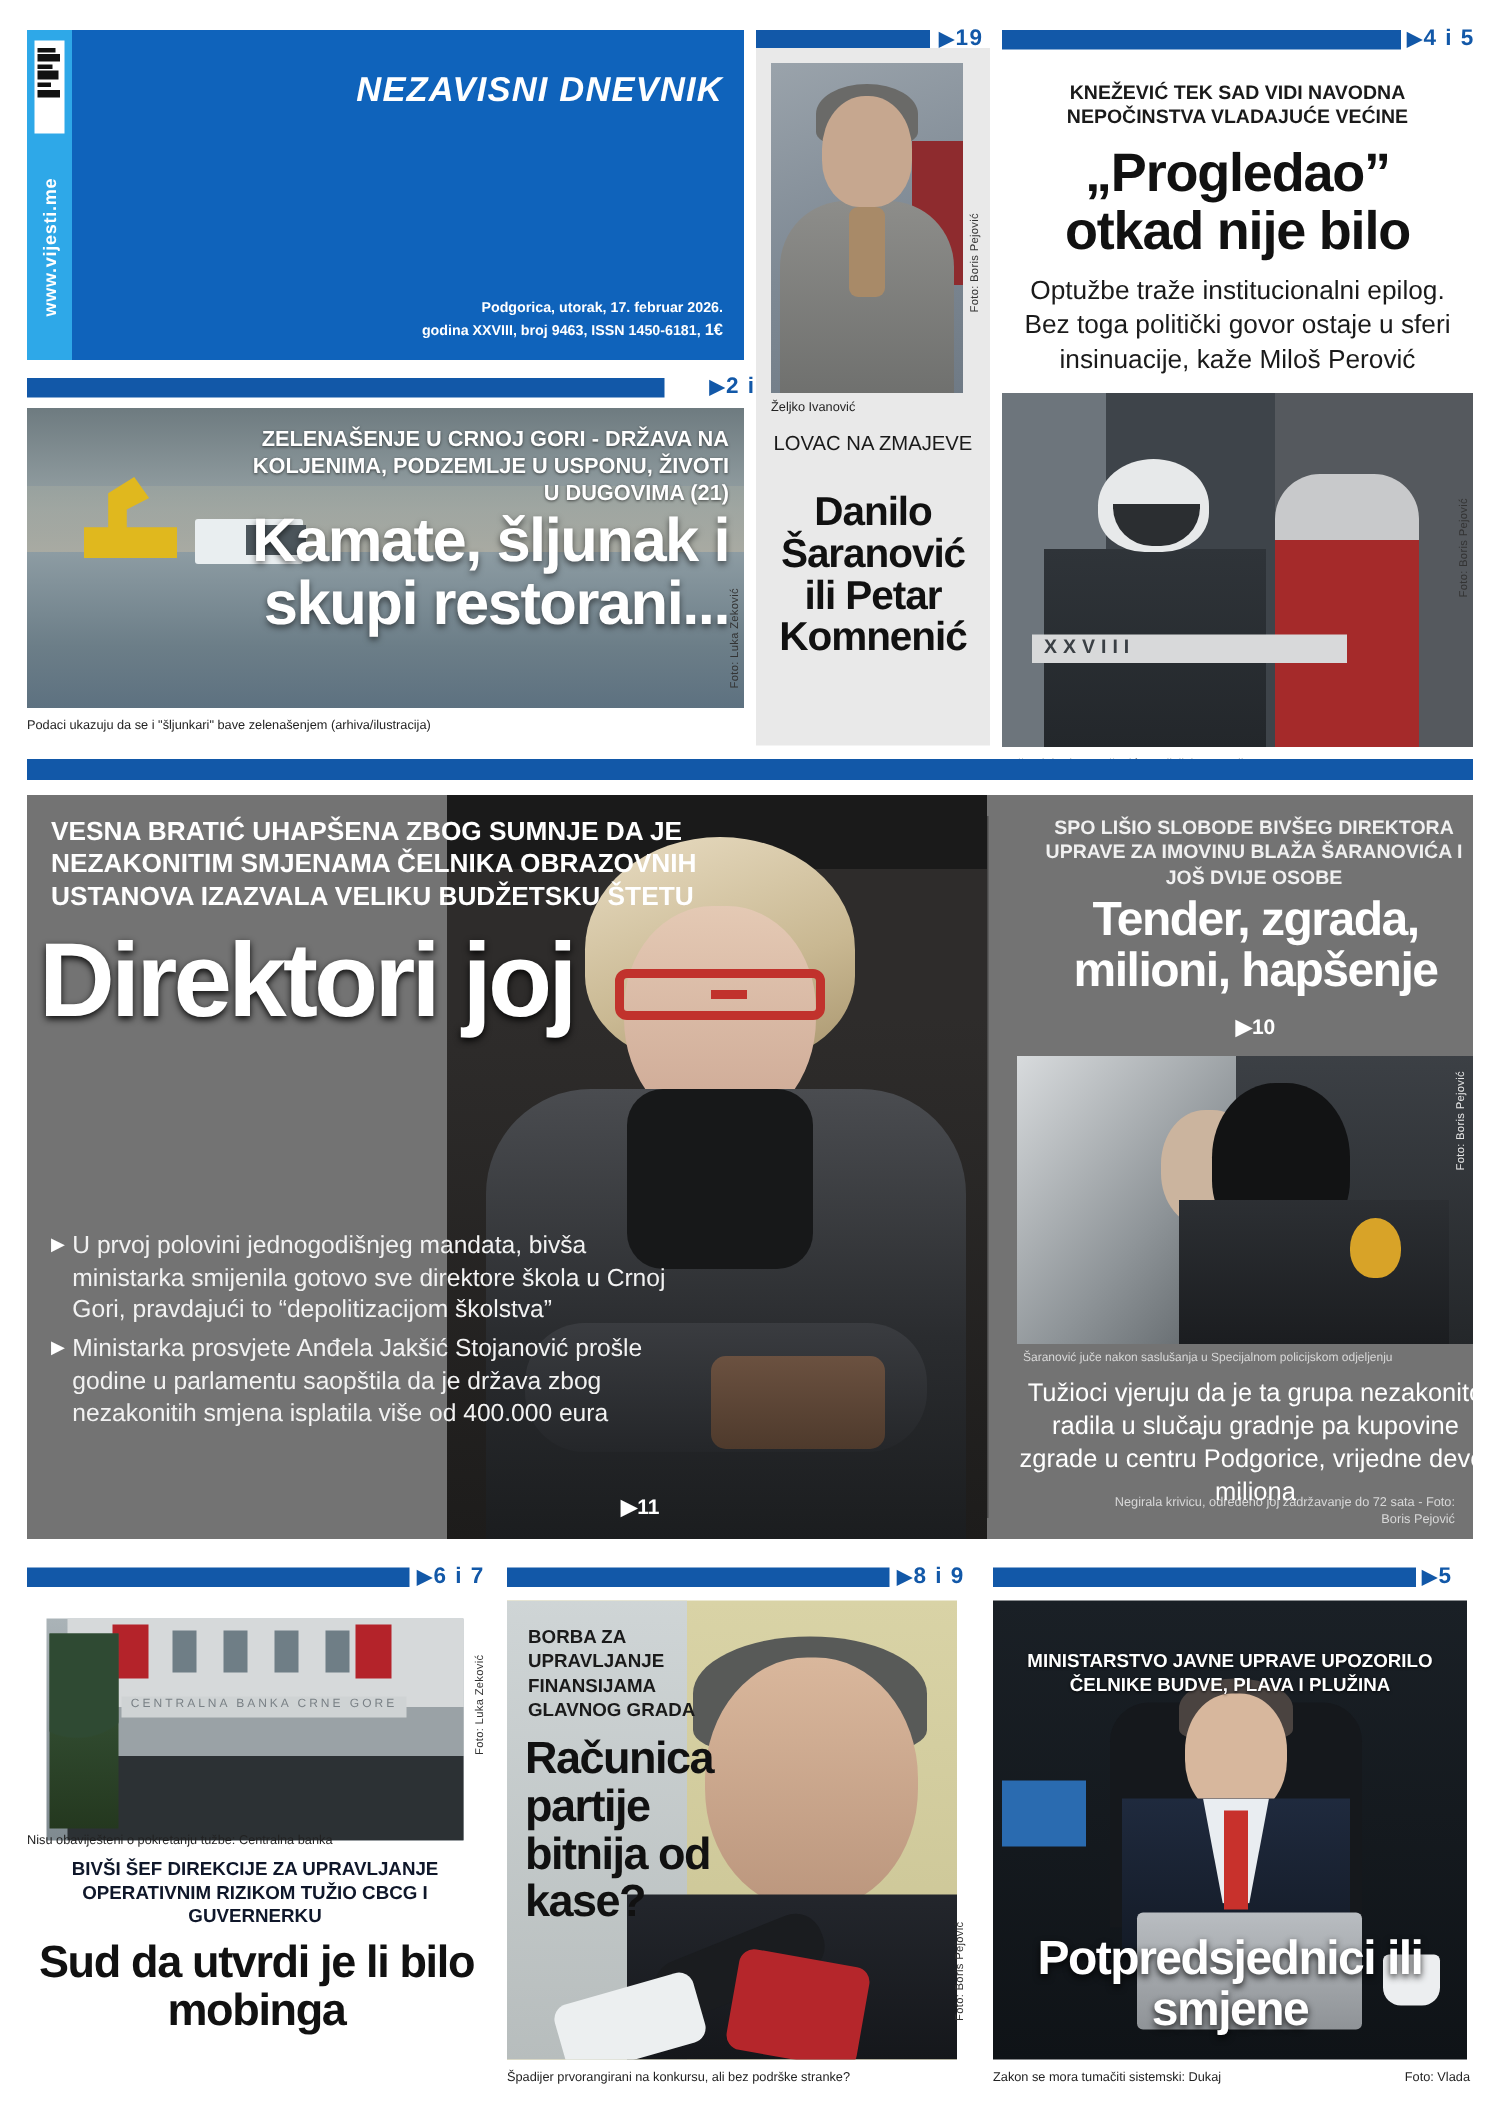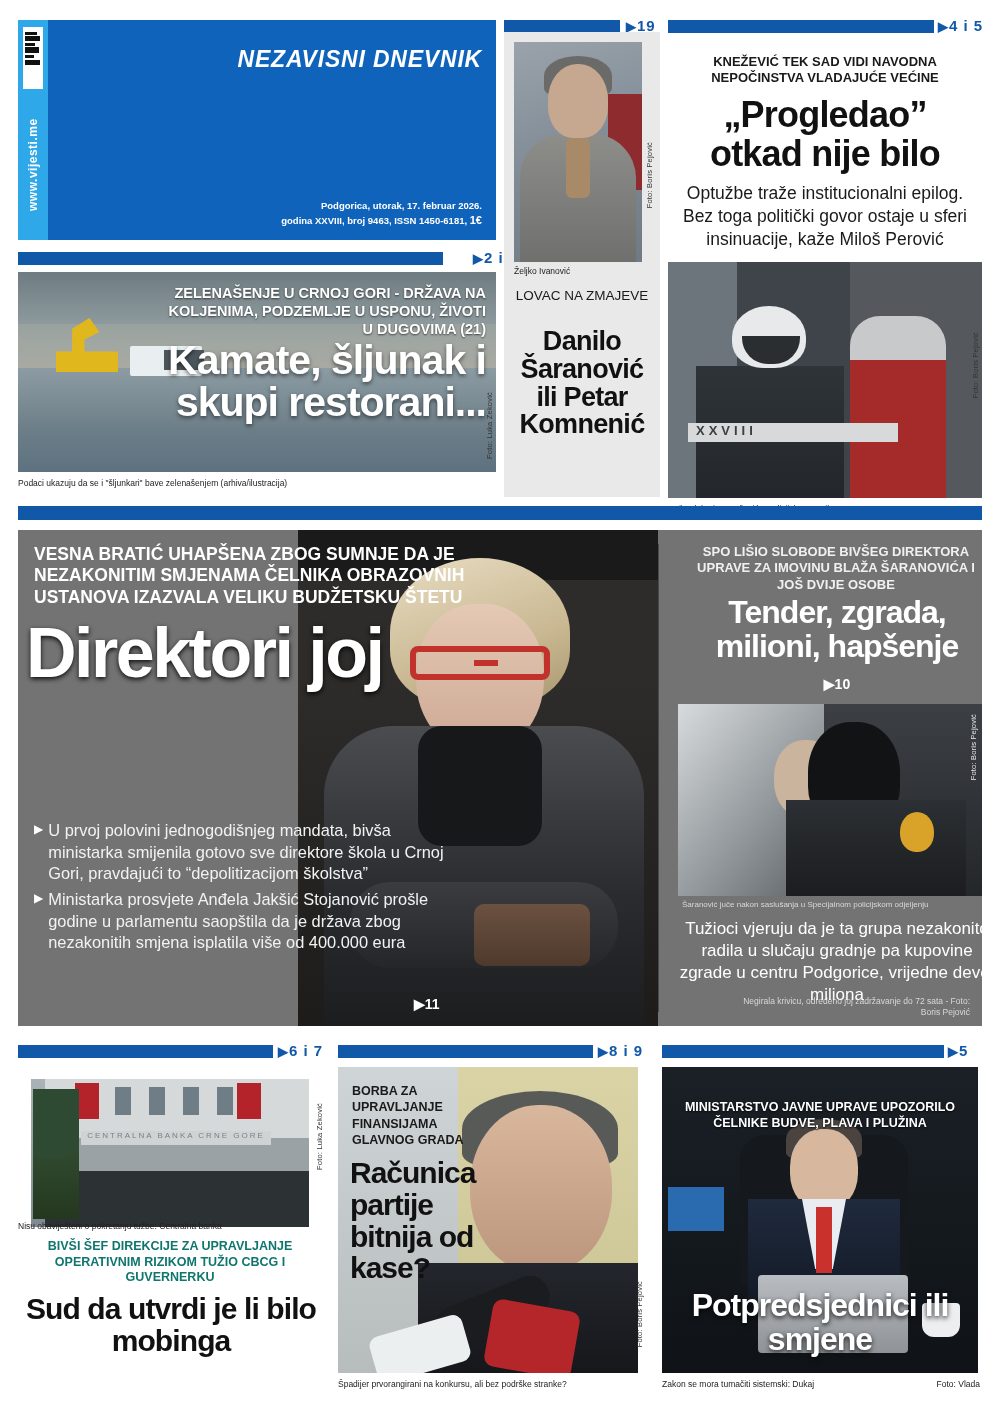--- a/index.html
+++ b/index.html
@@ -347,21 +347,21 @@
                linear-gradient(180deg,#3b5a3d,#24381f);
   }
   .ph-cbcg .sign {
     position:absolute; left:50px; top:52px; width:190px; height:14px;
     background:#cfd3d4; color:#7a8186; font-size:8px; letter-spacing:2px;
     text-align:center;
   }
   .cbcg-cap { position:absolute; left:0; top:176px; width:290px; }
   .cbcg-kicker {
     position:absolute; left:2px; top:194px; width:300px; text-align:center;
-    font-size:12.5px; line-height:1.25; font-weight:bold; color:#0f766e;
+    font-size:12.5px; line-height:1.25; font-weight:bold; color:#0f172a;
   }
   .cbcg-hl {
     position:absolute; left:0; top:248px; width:306px; text-align:center;
     font-size:30px; font-weight:bold; line-height:1.08; letter-spacing:-.9px;
     color:#111;
   }
 
   .ph-rac {
     position:absolute; left:0; top:22px; width:300px; height:306px;
     background:linear-gradient(180deg,#d9d3a6,#c9c393);

